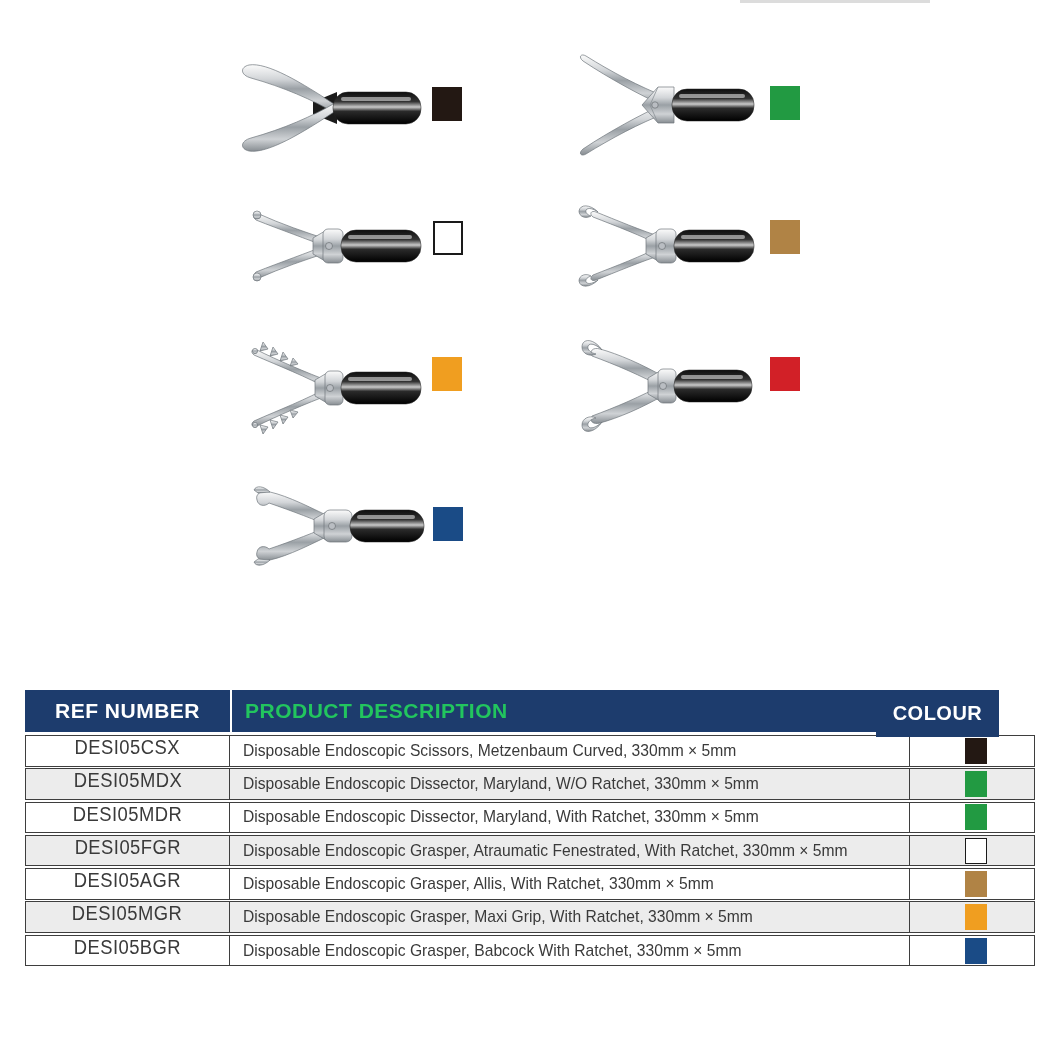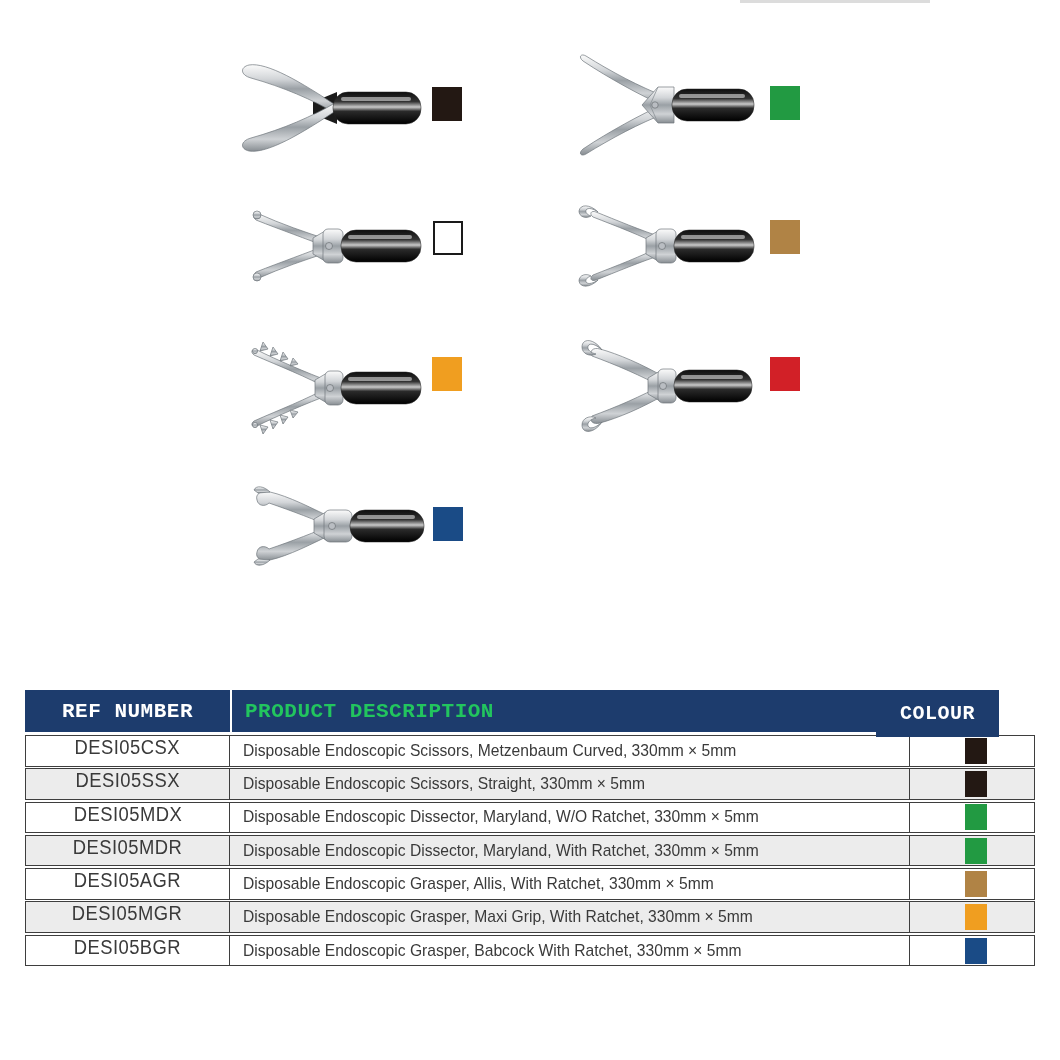--- a/index.html
+++ b/index.html
@@ -7,21 +7,21 @@
           font-family:"Liberation Sans",sans-serif;overflow:hidden;}
 
   
   .instr{position:absolute;width:200px;height:120px;}
   .swatch-lg{position:absolute;width:30px;height:34px;box-sizing:border-box;
              border:2px solid transparent;}
   .artifact{position:absolute;left:740px;top:0;width:190px;height:3px;background:#dcdcdc;}
 
   
   .ptable{position:absolute;left:25px;top:690px;width:1010px;}
-  .thead{position:relative;height:45px;font-family:Liberation Mono, monospace;}
+  .thead{position:relative;height:45px;}
   .hcell{position:absolute;top:0;display:flex;align-items:center;
          color:#ffffff;font-weight:bold;box-sizing:border-box;}
   .h-ref{left:0;width:205px;height:42px;justify-content:center;
          font-size:21px;letter-spacing:.5px;}
   .h-desc{left:207px;width:678px;height:42px;padding-left:13px;
           font-size:21px;letter-spacing:.5px;}
   .h-colour{left:851px;width:123px;height:47px;justify-content:center;
             font-size:20px;letter-spacing:.5px;}
 
   .tbody{margin-top:0;}
@@ -191,31 +191,20 @@
             <span class="cond">DESI05CSX</span>
           </div>
         <div class="cell desc-cell">
             <span class="cond">Disposable Endoscopic Scissors, Metzenbaum Curved, 330mm × 5mm</span>
           </div>
         <div class="cell colour-cell">
             <span class="swatch-sm" style="background: rgb(35, 24, 19); border-color: rgb(35, 24, 19);"></span>
           </div>
       </div>
 
-      <div class="trow">
-        <div class="cell ref-cell">
-            <span class="cond">DESI05SSX</span>
-          </div>
-        <div class="cell desc-cell">
-            <span class="cond">Disposable Endoscopic Scissors, Straight, 330mm × 5mm</span>
-          </div>
-        <div class="cell colour-cell">
-            <span class="swatch-sm" style="background: rgb(35, 24, 19); border-color: rgb(35, 24, 19);"></span>
-          </div>
-      </div>
 
       <div class="trow">
         <div class="cell ref-cell">
             <span class="cond">DESI05MDX</span>
           </div>
         <div class="cell desc-cell">
             <span class="cond">Disposable Endoscopic Dissector, Maryland, W/O Ratchet, 330mm × 5mm</span>
           </div>
         <div class="cell colour-cell">
             <span class="swatch-sm" style="background: rgb(34, 154, 66); border-color: rgb(34, 154, 66);"></span>
@@ -227,20 +216,31 @@
             <span class="cond">DESI05MDR</span>
           </div>
         <div class="cell desc-cell">
             <span class="cond">Disposable Endoscopic Dissector, Maryland, With Ratchet, 330mm × 5mm</span>
           </div>
         <div class="cell colour-cell">
             <span class="swatch-sm" style="background: rgb(34, 154, 66); border-color: rgb(34, 154, 66);"></span>
           </div>
       </div>
 
+      <div class="trow">
+        <div class="cell ref-cell">
+            <span class="cond">DESI05FGR</span>
+          </div>
+        <div class="cell desc-cell">
+            <span class="cond">Disposable Endoscopic Grasper, Atraumatic Fenestrated, With Ratchet, 330mm × 5mm</span>
+          </div>
+        <div class="cell colour-cell">
+            <span class="swatch-sm" style="background: rgb(255, 255, 255); border-color: rgb(26, 26, 26);"></span>
+          </div>
+      </div>
 
       <div class="trow">
         <div class="cell ref-cell">
             <span class="cond">DESI05AGR</span>
           </div>
         <div class="cell desc-cell">
             <span class="cond">Disposable Endoscopic Grasper, Allis, With Ratchet, 330mm × 5mm</span>
           </div>
         <div class="cell colour-cell">
             <span class="swatch-sm" style="background: rgb(176, 131, 69); border-color: rgb(176, 131, 69);"></span>

